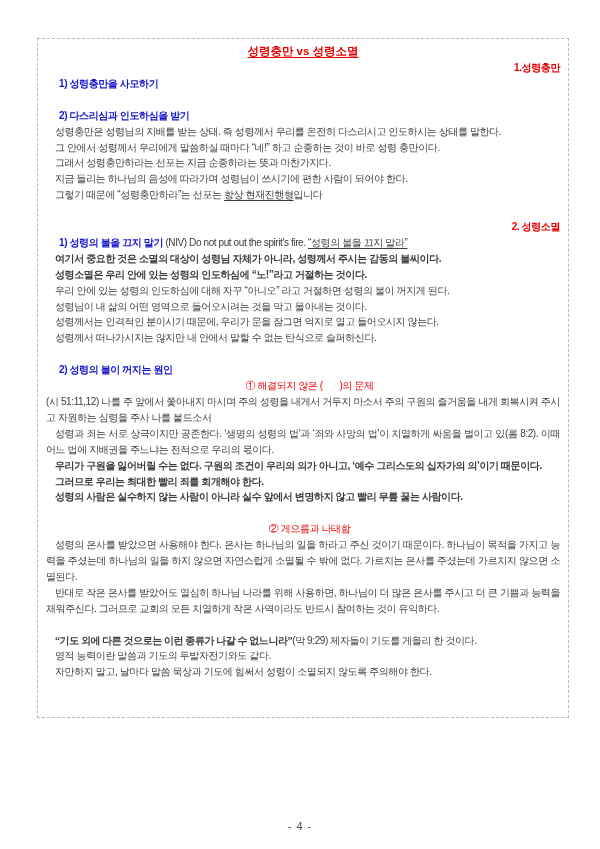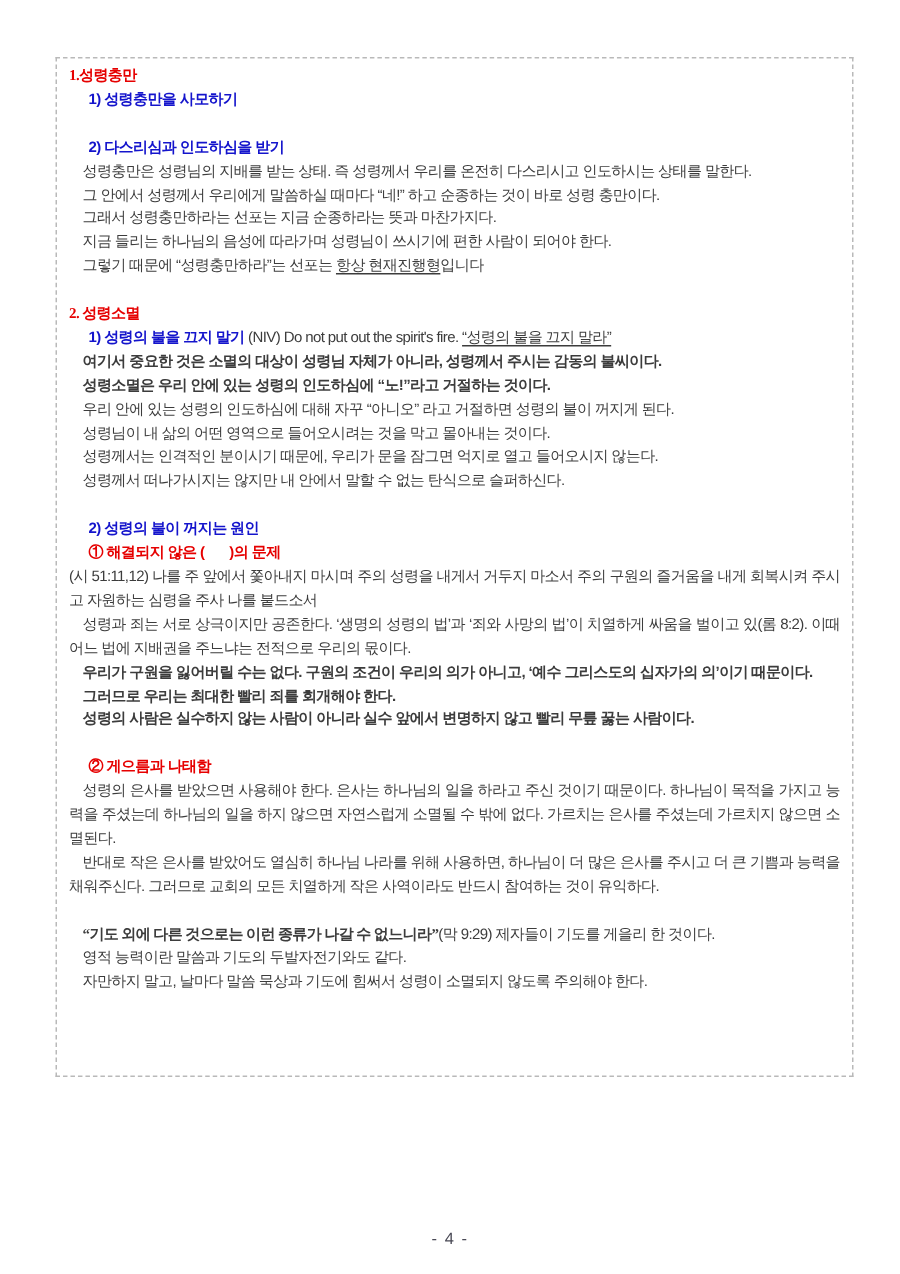--- a/index.html
+++ b/index.html
@@ -28,23 +28,23 @@
     line-height:17px;
   }
   .ln {
     font-size:10px;
     line-height:15.9px;
     letter-spacing:-0.4px;
     color:#3c3c3c;
     text-align:justify;
     word-break:break-all;
   }
-  .ln.sec { color:var(--red,#e60000); font-weight:bold; text-align:left;font-family:Liberation Serif, serif; }
+  .ln.sec { color:var(--red,#e60000); font-weight:bold; text-align:right; }
   .ln.sub { color:var(--blue,#1414cc); font-weight:bold; padding-left:13px; text-align:left; }
-  .ln.pt  { color:var(--red,#e60000); font-weight:bold; padding-left:13px; text-align:left; }
+  .ln.pt  { color:var(--red,#e60000); font-weight:normal; padding-left:13px; text-align:center; }
   .ln.bd  { text-indent:9px; }
   .ln.b   { font-weight:bold; }
   .ln.fl  { text-indent:0; }
   .ln.blank { height:15.9px; }
   .s-u { text-decoration:underline; text-underline-offset:2px; }
   .s-plain { color:#3c3c3c; font-weight:normal; }
   .s-plain-u { color:#3c3c3c; font-weight:normal; text-decoration:underline; text-underline-offset:2px; }
   .s-b { font-weight:bold;font-family:Liberation Serif, serif; }
   .footer {
     position:absolute;
@@ -52,20 +52,21 @@
     text-align:center;
     font-size:11px;
     color:#4a4a56;
     letter-spacing:1px;
   }
 </style>
 </head>
 <body>
 
 <div class="frame">
+  <div class="title">성령충만 vs 성령소멸</div>
   <div id="doc-body">
       <div class="ln sec"><span>1.성령충만</span></div>
       <div class="ln sub"><span>1) 성령충만을 사모하기</span></div>
       <div class="ln blank"></div>
       <div class="ln sub"><span>2) 다스리심과 인도하심을 받기</span></div>
       <div class="ln bd"><span>성령충만은 성령님의 지배를 받는 상태. 즉 성령께서 우리를 온전히 다스리시고 인도하시는 상태를 말한다.</span></div>
       <div class="ln bd"><span>그 안에서 성령께서 우리에게 말씀하실 때마다 “네!” 하고 순종하는 것이 바로 성령 충만이다.</span></div>
       <div class="ln bd"><span>그래서 성령충만하라는 선포는 지금 순종하라는 뜻과 마찬가지다.</span></div>
       <div class="ln bd"><span>지금 들리는 하나님의 음성에 따라가며 성령님이 쓰시기에 편한 사람이 되어야 한다.</span></div>
       <div class="ln bd"><span>그렇기 때문에 “성령충만하라”는 선포는 </span><span class="s-u">항상 현재진행형</span><span>입니다</span></div>

